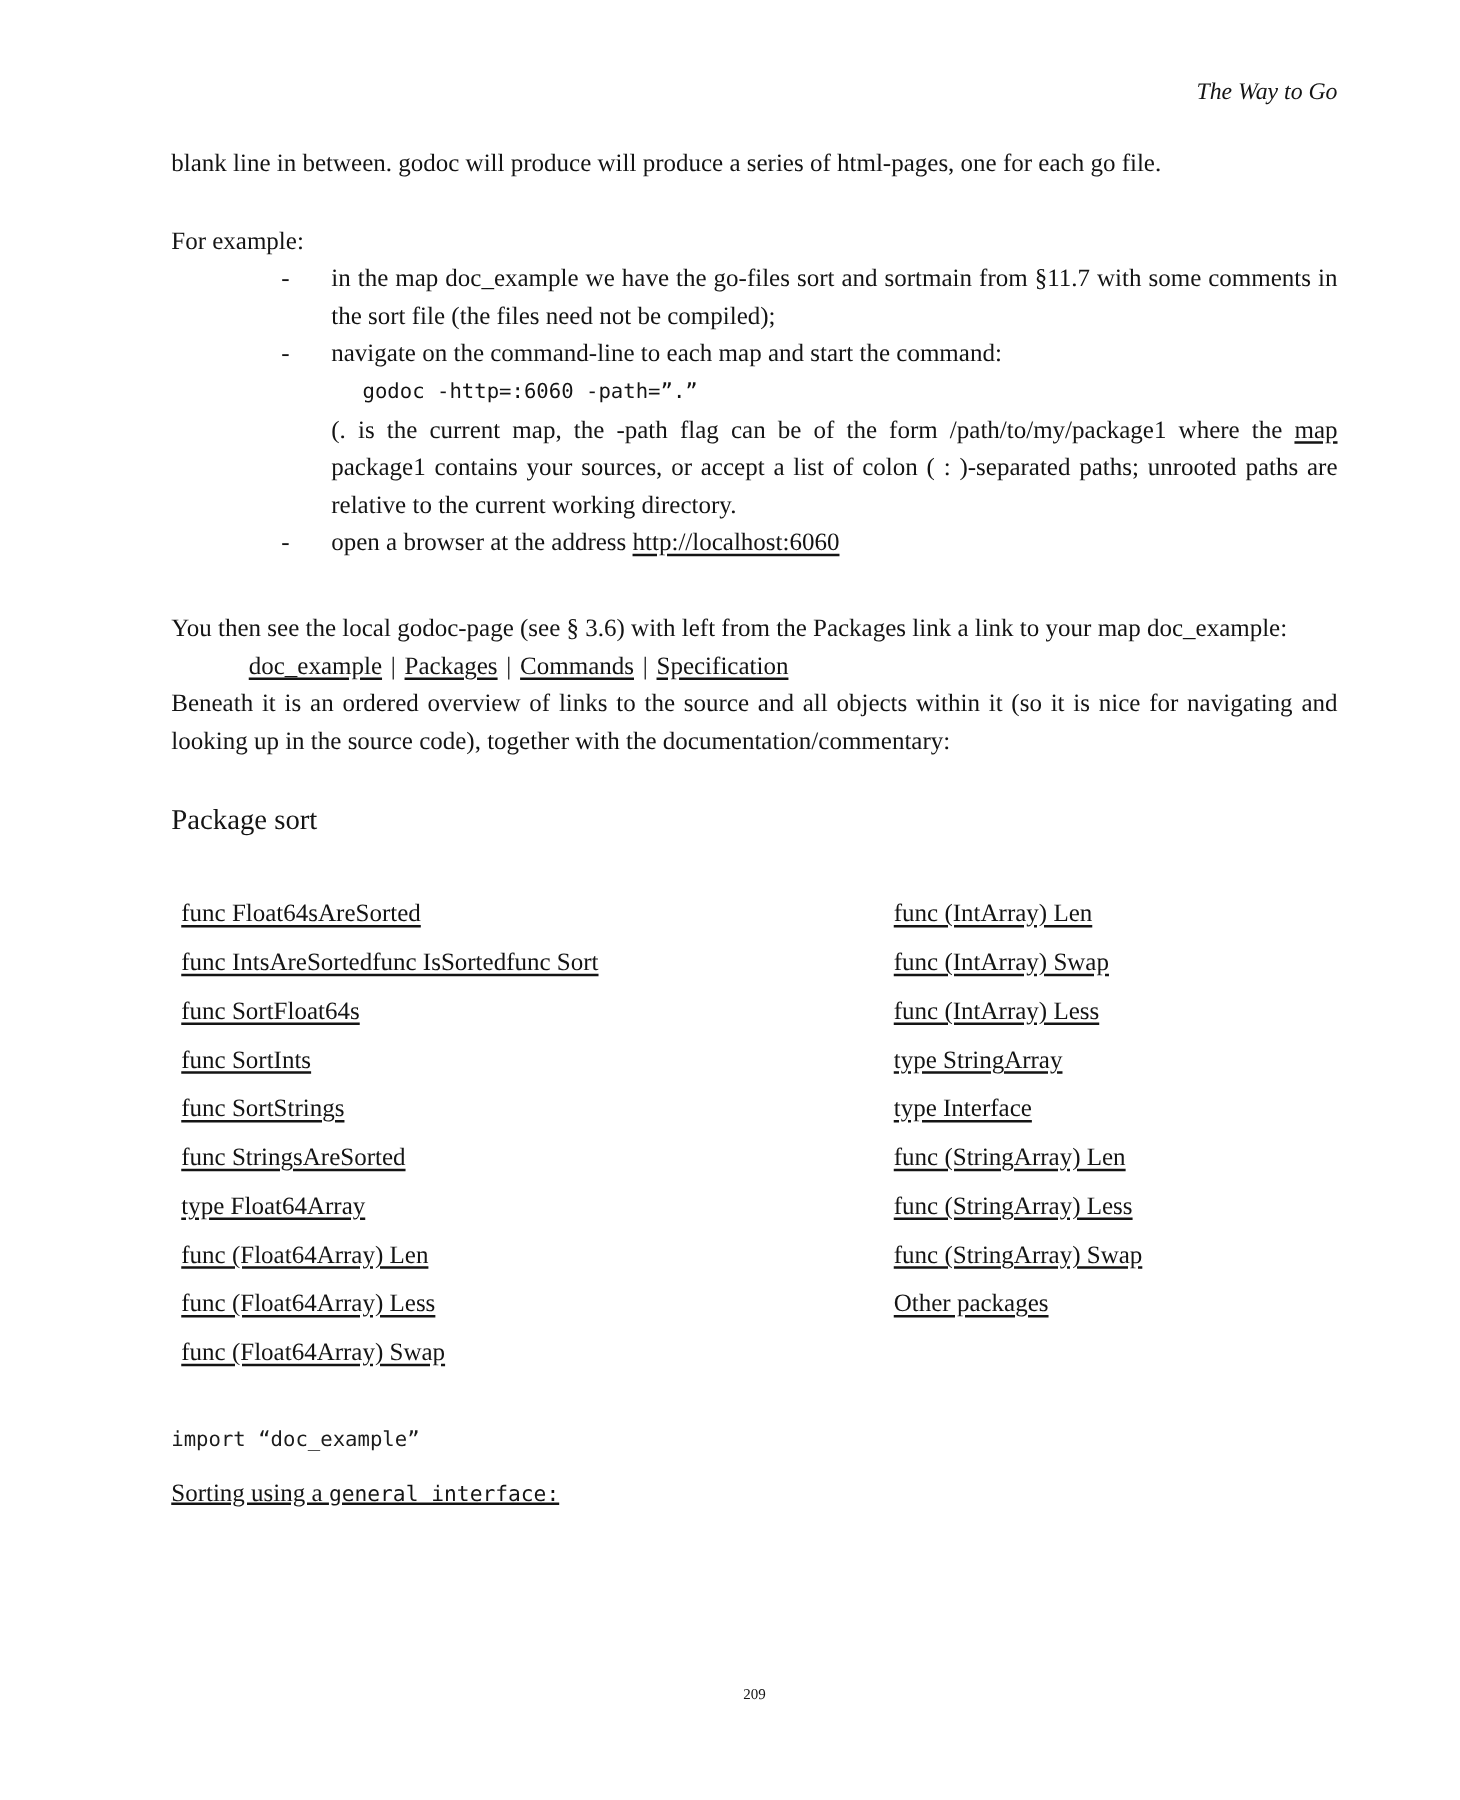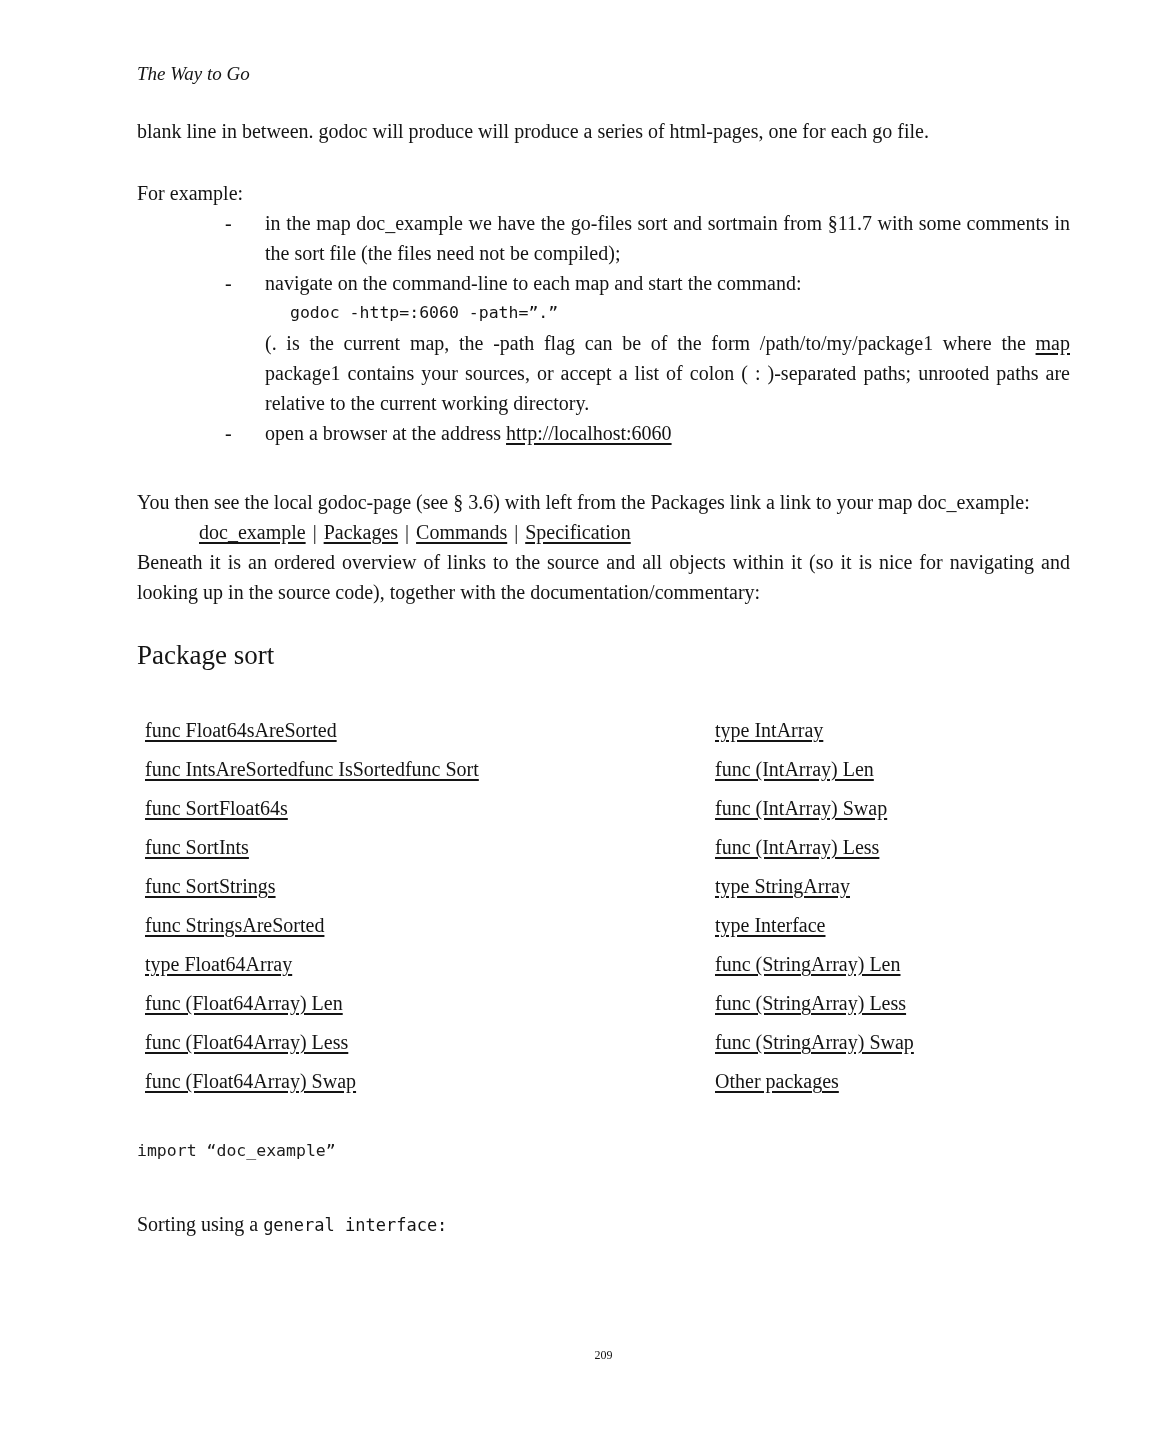--- a/index.html
+++ b/index.html
@@ -12,21 +12,21 @@
     position: relative;
     overflow: hidden;
   }
   .page {
     position: relative;
     width: 1168px;
     height: 1440px;
     padding: 62px 98px 0 137px;
   }
   .running-header {
-    text-align: left;
+    text-align: right;
     font-style: italic;
     font-size: 19px;
     line-height: 24px;
     margin-bottom: 30px;
   }
   p.body, .body {
     font-size: 20px;
     line-height: 30px;
   }
   .justify { text-align: justify; }
@@ -57,41 +57,41 @@
     text-decoration: underline;
     text-underline-offset: 3px;
     cursor: pointer;
   }
   .nav-line {
     margin-left: 62px;
   }
   .nav-line .sep { margin: 0 7px; }
   .pkg-heading {
     margin-top: 30px;
-    font-size: 27px;
+    font-size: 23px;
     font-weight: 400;
     line-height: 36px;
   }
   .links-columns {
     display: flex;
     margin-top: 38px;
     padding-left: 8px;
   }
   .links-col { font-size: 20px; }
   .links-col.left { width: 570px; flex: 0 0 570px; }
   .links-col.right { flex: 1 1 auto; }
   .link-row { height: 39px; line-height: 39px; white-space: nowrap; }
   .mono-line {
     margin-top: 38px;
     font-family: "DejaVu Sans Mono", monospace;
     font-size: 16.5px;
     line-height: 24px;
     color: #1c1c1c;
   }
-  .sorting-line { margin-top: 46px; }
+  .sorting-line { margin-top: 16px; text-decoration: underline; }
   .mono-inline {
     font-family: "DejaVu Sans Mono", monospace;
     font-size: 17px;
   }
   .page-number {
     position: absolute;
     top: 1348px;
     left: 137px;
     right: 98px;
     text-align: center;
@@ -149,21 +149,20 @@
       <div class="link-row"><span class="link">func SortFloat64s</span></div>
       <div class="link-row"><span class="link">func SortInts</span></div>
       <div class="link-row"><span class="link">func SortStrings</span></div>
       <div class="link-row"><span class="link">func StringsAreSorted</span></div>
       <div class="link-row"><span class="link">type Float64Array</span></div>
       <div class="link-row"><span class="link">func (Float64Array) Len</span></div>
       <div class="link-row"><span class="link">func (Float64Array) Less</span></div>
       <div class="link-row"><span class="link">func (Float64Array) Swap</span></div>
     </div>
     <div class="links-col right">
-      <div class="link-row"><span class="link">type IntArray</span></div>
       <div class="link-row"><span class="link">func (IntArray) Len</span></div>
       <div class="link-row"><span class="link">func (IntArray) Swap</span></div>
       <div class="link-row"><span class="link">func (IntArray) Less</span></div>
       <div class="link-row"><span class="link">type StringArray</span></div>
       <div class="link-row"><span class="link">type Interface</span></div>
       <div class="link-row"><span class="link">func (StringArray) Len</span></div>
       <div class="link-row"><span class="link">func (StringArray) Less</span></div>
       <div class="link-row"><span class="link">func (StringArray) Swap</span></div>
       <div class="link-row"><span class="link">Other packages</span></div>
     </div>

